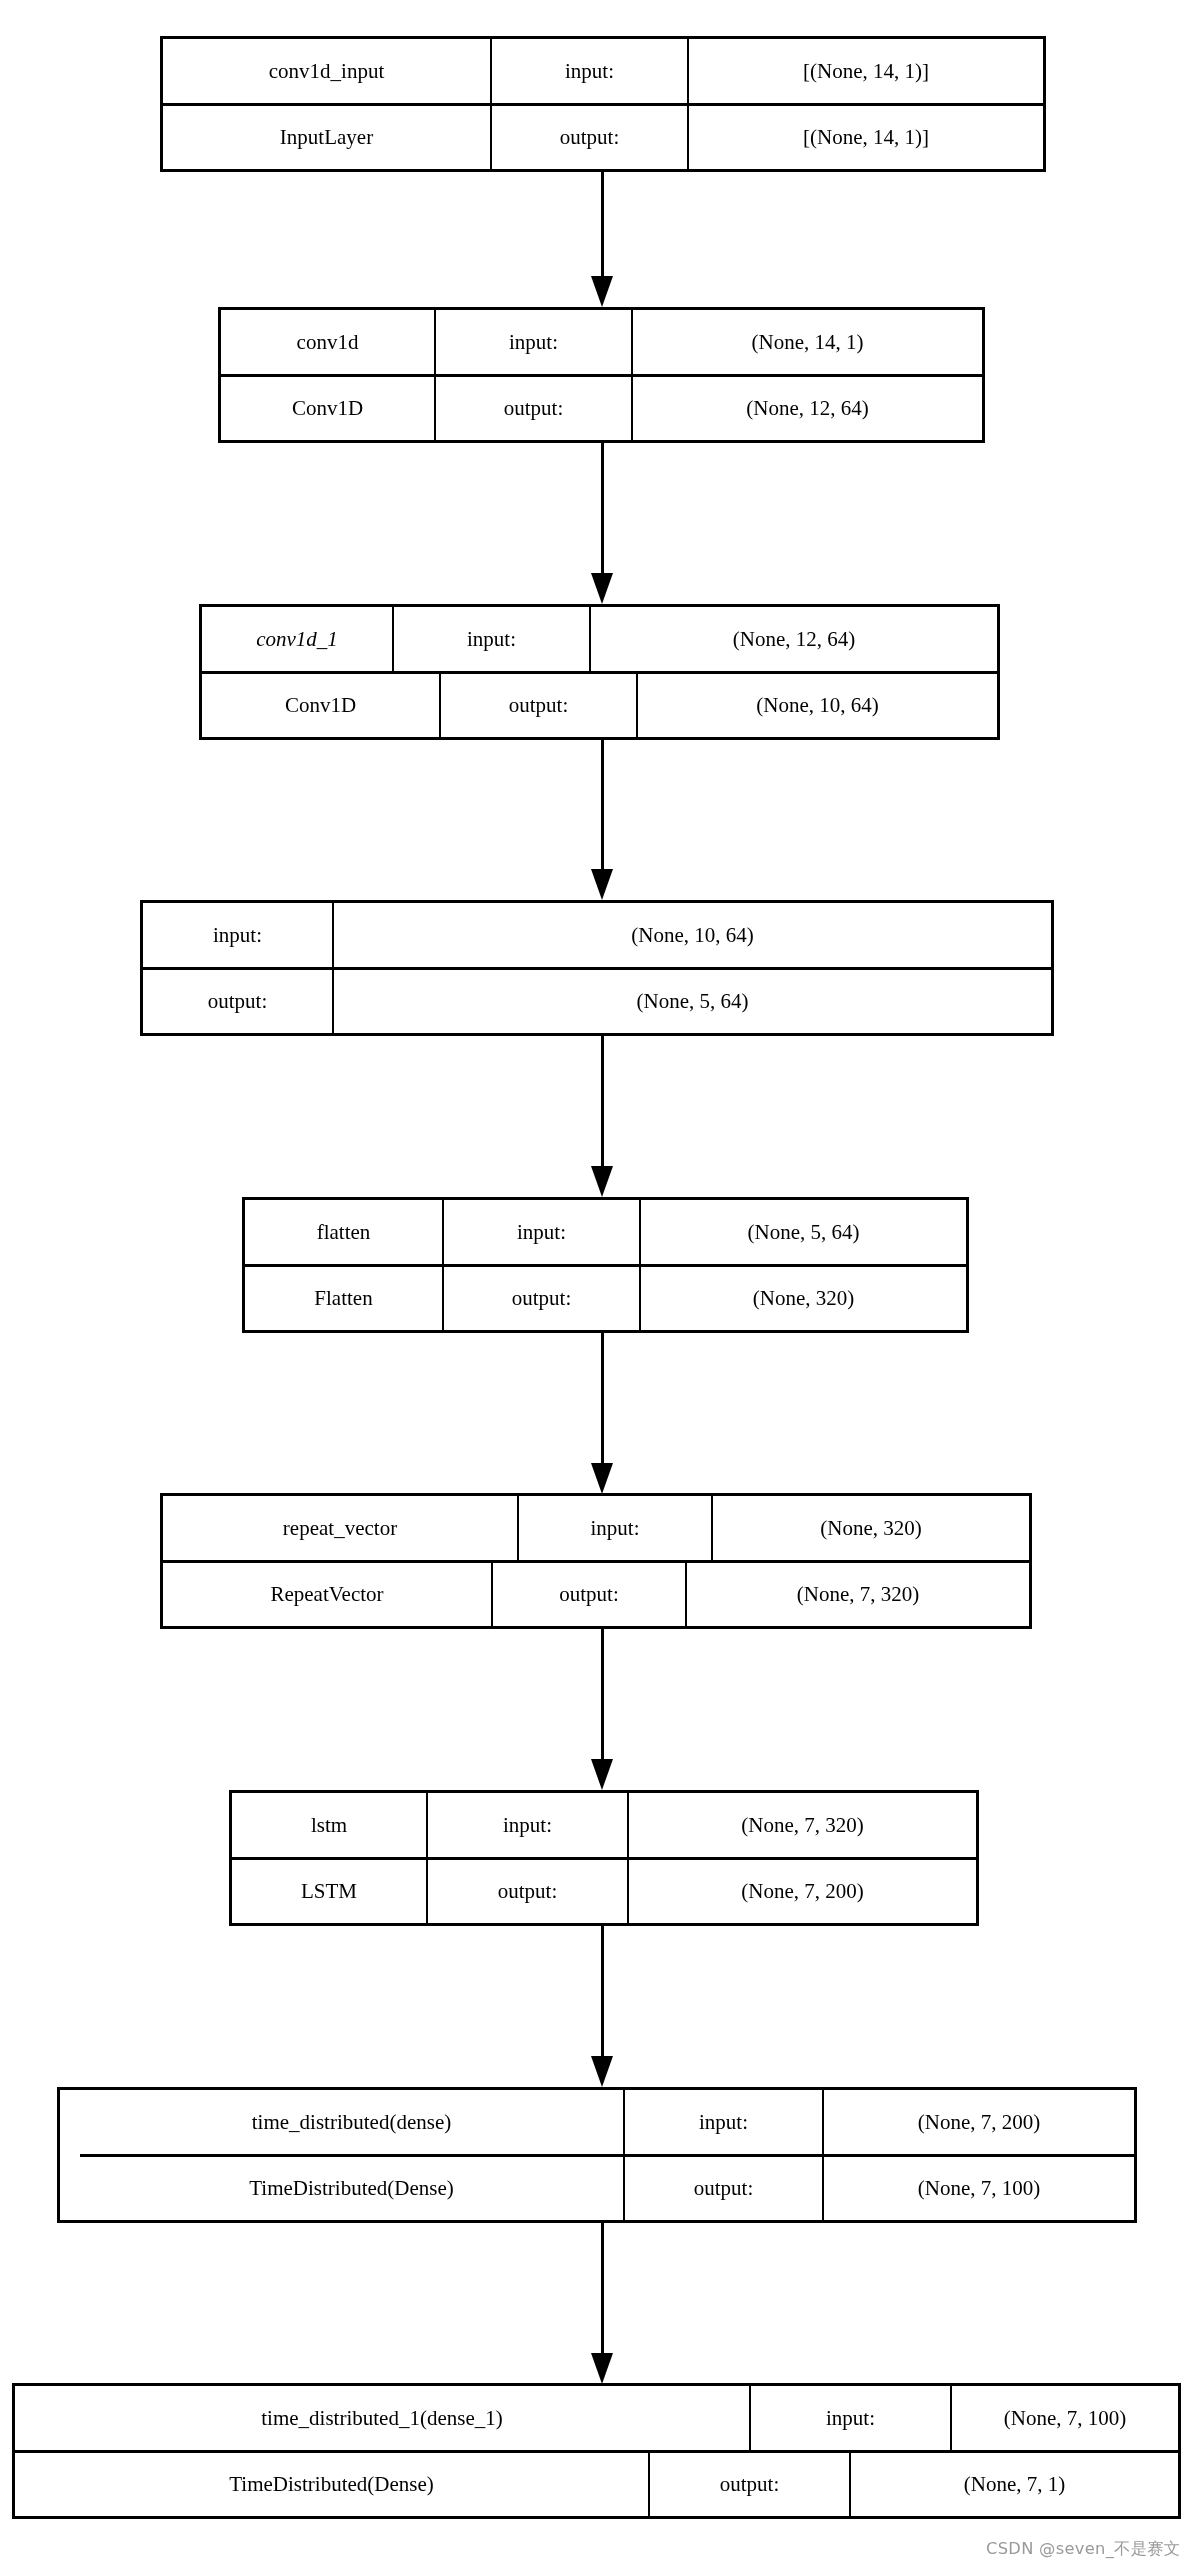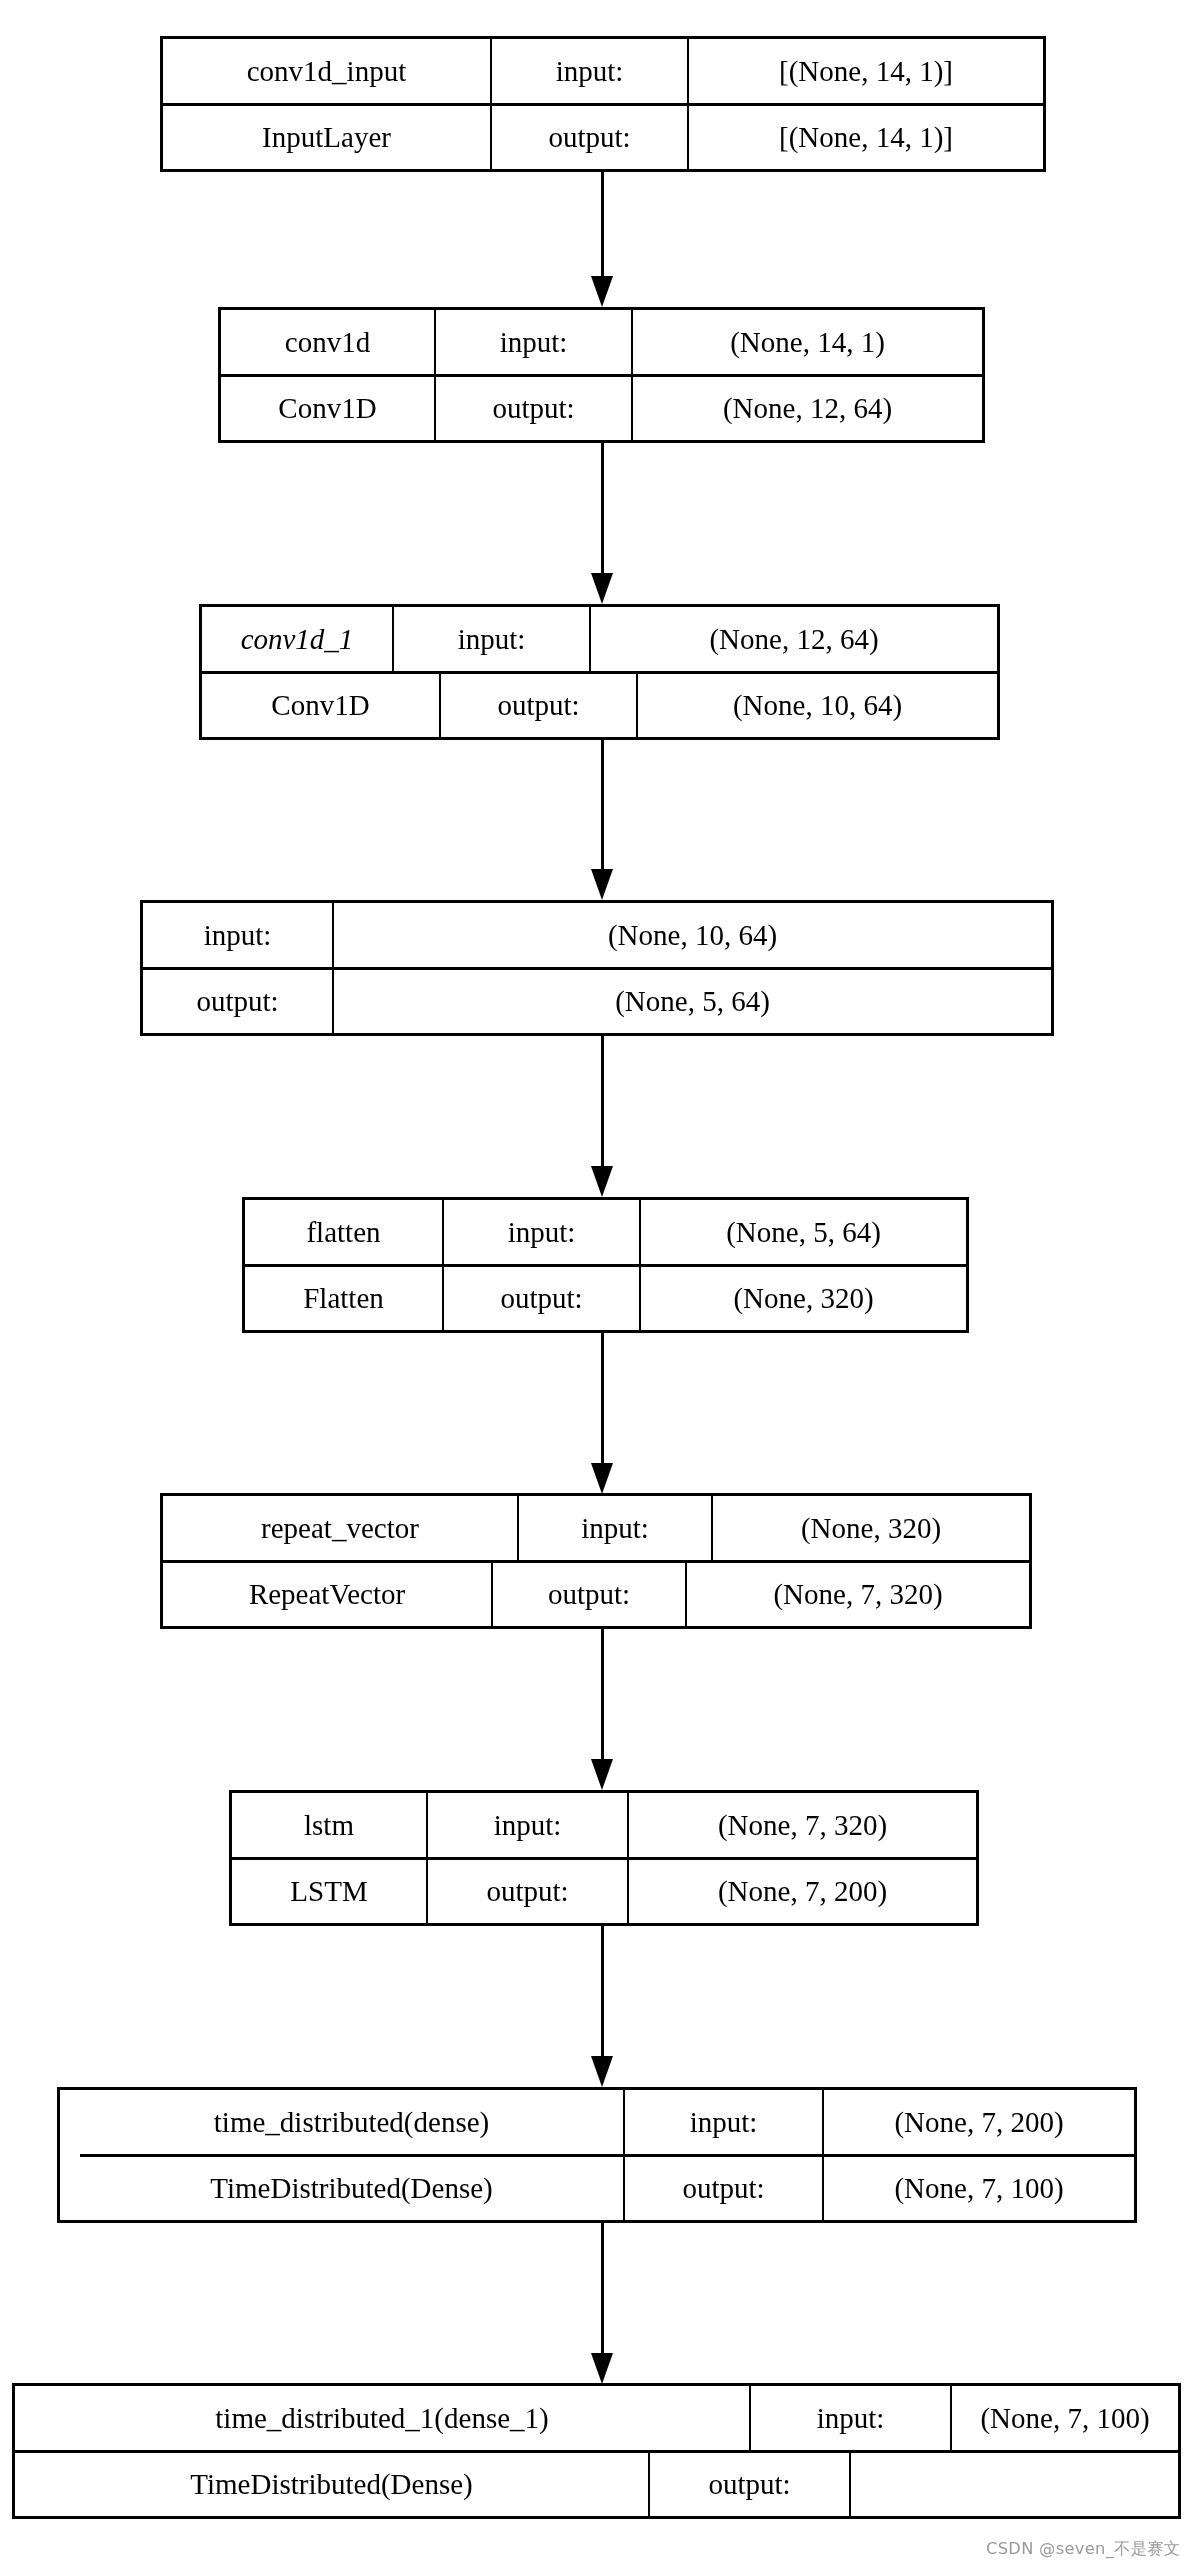--- a/index.html
+++ b/index.html
@@ -35,21 +35,21 @@
     min-height: 0;
   }
   .node-row.row-top {
     border-bottom: 3.4px solid #000000;
   }
   .cell {
     display: flex;
     align-items: center;
     justify-content: center;
     box-sizing: border-box;
-    font-size: 29px;
+    font-size: 21px;
     line-height: 1.05;
     color: #000000;
     white-space: nowrap;
     padding: 0 12px;
     overflow: hidden;
   }
   .cell.c-name {
     border-right: 2.6px solid #000000;
   }
   .cell.c-label {
@@ -230,19 +230,20 @@
 
   <div class="node" style="left:12px; top:2383px; width:1169px; height:136px;">
     <div class="node-row row-top">
       <div class="cell c-name" style="width:736px;">time_distributed_1(dense_1)</div>
       <div class="cell c-label" style="width:201px;">input:</div>
       <div class="cell c-shape" style="flex:1;">(None, 7, 100)</div>
     </div>
     <div class="node-row row-bottom">
       <div class="cell c-name" style="width:635px;">TimeDistributed(Dense)</div>
       <div class="cell c-label" style="width:201px;">output:</div>
+      <div class="cell c-shape" style="flex:1;">(None, 7, 1)</div>
     </div>
   </div>
 
   <div class="watermark" style="left:986px; top:2538px;">CSDN @seven_不是赛文</div>
 
 </div>
 
 
 </body></html>

